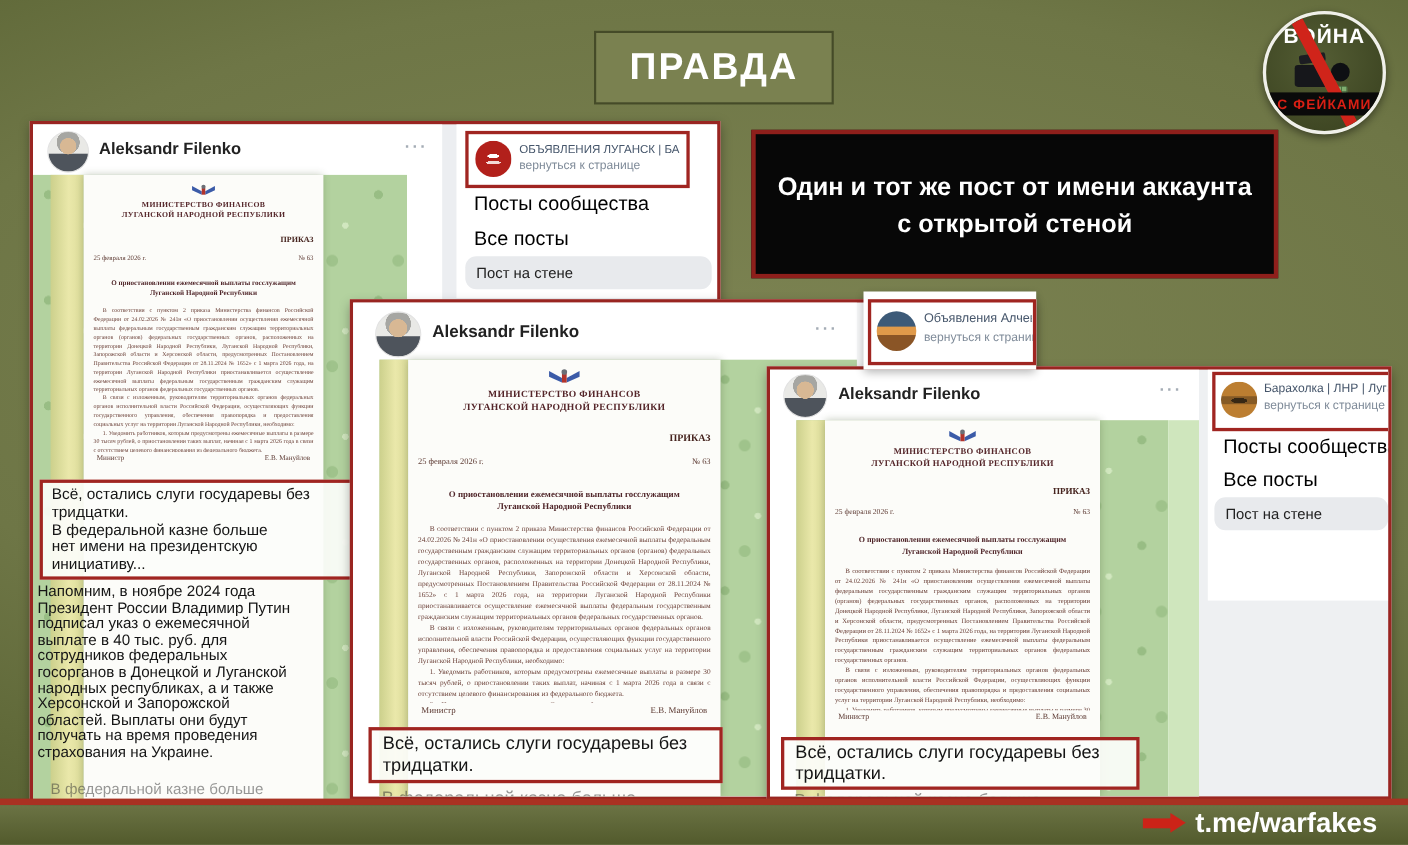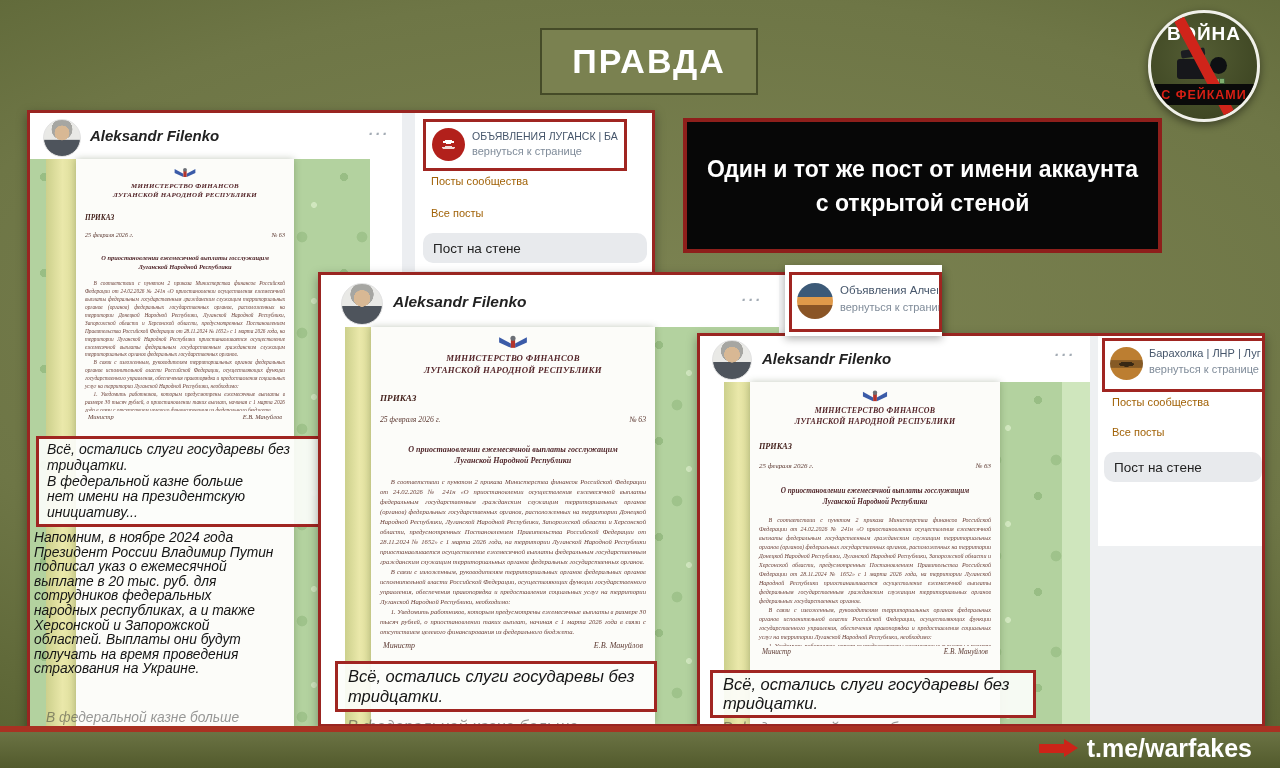--- a/index.html
+++ b/index.html
@@ -29,53 +29,53 @@
   .slash{position:absolute;left:50%;top:50%;width:108px;height:11px;background:#d0241a;
      transform:translate(-50%,-50%) rotate(62deg);border-radius:2px;}
   .footer-line{left:0;top:726px;width:1280px;height:6px;background:#a93122;z-index:8;}
   .footer{left:0;top:732px;width:1280px;height:36px;background:linear-gradient(180deg,#6b7344,#525a2c);z-index:8;}
   .flink{position:absolute;right:28px;top:2px;color:#fff;font-weight:800;font-size:25px;}
   .farrow{position:absolute;right:215px;top:12px;width:26px;height:9px;background:#cc2318;}
   .farrow:after{content:"";position:absolute;right:-13px;top:-5px;border-left:14px solid #cc2318;border-top:9px solid transparent;border-bottom:9px solid transparent;}
 
   
   .shot{border:3px solid #992521;box-shadow:0 4px 10px rgba(0,0,0,.35);overflow:hidden;}
-  .card{position:absolute;background:#fff;font-style:italic;}
+  .card{position:absolute;background:#fff;}
   .hdr-name{position:absolute;font-size:15px;font-weight:700;color:#222;}
   .dots{position:absolute;color:#a4acb5;font-weight:800;font-size:15px;letter-spacing:2px;}
   .pavatar{position:absolute;border-radius:50%;overflow:hidden;
      background:radial-gradient(circle at 50% 36%, #d8b894 0 25%, transparent 26%),
                 radial-gradient(circle at 50% 26%, #a6a6a2 0 32%, transparent 33%),
                 linear-gradient(180deg,#e9e9e6 0 54%, #4e545c 55%);border:1px solid #e2e2e2;}
   .gpat{background-color:#b3d29f;background-image:
      radial-gradient(circle 7px at 14px 18px, rgba(130,172,110,.55) 55%, transparent 62%),
      radial-gradient(circle 5px at 44px 46px, rgba(225,242,208,.65) 55%, transparent 62%),
      radial-gradient(circle 9px at 32px 78px, rgba(130,172,110,.4) 55%, transparent 64%);
      background-size:60px 96px;}
   .ystripe{position:absolute;top:0;bottom:0;background:linear-gradient(90deg,#ccd08c,#eae8aa 55%,#dcdc9a);}
   .paper{position:absolute;top:0;bottom:0;background:#fcfcf9;box-shadow:0 0 7px rgba(55,75,35,.3);}
   .doc{position:relative;height:100%;font-family:"Liberation Serif",serif;color:#5b2f2b;}
   .dcontent{overflow:hidden;padding:6px 9px 0 9px;}
   .demblem{display:block;margin:2px auto 3px auto;}
   .dmin{text-align:center;font-weight:700;font-size:1.25em;letter-spacing:.3px;color:#55262a;line-height:1.35;}
-  .dprikaz{text-align:left;font-weight:700;font-size:1.3em;margin-top:1.8em;color:#46241f;}
+  .dprikaz{text-align:right;font-weight:700;font-size:1.3em;margin-top:1.8em;color:#46241f;}
   .ddate{display:flex;justify-content:space-between;margin-top:1.6em;font-size:1.1em;color:#5d3a33;}
   .dsubj{text-align:center;font-weight:700;font-size:1.15em;margin-top:2.4em;line-height:1.4;color:#50262a;}
   .dbody{margin-top:1.6em;font-size:.95em;line-height:1.5;text-align:justify;color:#6b4038;}
   .dbody div{text-indent:1.6em;}
   .dsig{position:absolute;left:12px;right:12px;display:flex;justify-content:space-between;
      font-size:1.15em;color:#5d3a33;background:#fcfcf9;padding:2px 0;}
   .redbox{position:absolute;border:3px solid #a02521;background:rgba(252,253,250,.92);color:#151515;}
   .pl{white-space:nowrap;overflow:hidden;}
   .cutline{position:absolute;overflow:hidden;color:#333;opacity:.5;}
   .gbox{position:absolute;border:3px solid #a02521;background:#fff;overflow:hidden;}
   .gavatar{position:absolute;border-radius:50%;}
   .gname{position:absolute;font-size:11px;font-weight:500;color:#46566b;white-space:nowrap;overflow:hidden;}
   .gback{position:absolute;font-size:11px;color:#7f8b99;white-space:nowrap;}
-  .menu-item{position:absolute;font-size:11px;color:#a16207;white-space:nowrap;}
+  .menu-item{position:absolute;font-size:18px;color:#000000;white-space:nowrap;}
   .pill{position:absolute;background:#e8eaed;border-radius:10px;display:flex;align-items:center;font-size:13.5px;color:#222;}
   .panel{position:absolute;background:#fff;}
 
   
   #shot1{left:27px;top:110px;width:622px;height:615px;background:#eceef1;z-index:1;}
   #card1{left:0;top:0;width:372px;height:615px;}
   #img1{position:absolute;left:0;top:46px;width:340px;height:569px;}
   #img1 .ystripe{left:16px;width:30px;}
   #paper1{left:46px;width:218px;}
   #d1{font-size:5.6px;}
@@ -180,22 +180,23 @@
         <div class="pl">Всё, остались слуги государевы без</div>
           <div class="pl">тридцатки.</div>
           <div class="pl">В федеральной казне больше</div>
           <div class="pl">нет имени на президентскую</div>
           <div class="pl">инициативу...</div>
       </div>
       <div id="prest1">
         <div class="pl">Напомним, в ноябре 2024 года</div>
           <div class="pl">Президент России Владимир Путин</div>
           <div class="pl">подписал указ о ежемесячной</div>
-          <div class="pl">выплате в 20 тыс. руб. для</div>
+          <div class="pl">выплате в 40 тыс. руб. для</div>
           <div class="pl">сотрудников федеральных</div>
+          <div class="pl">госорганов в Донецкой и Луганской</div>
           <div class="pl">народных республиках, а и также</div>
           <div class="pl">Херсонской и Запорожской</div>
           <div class="pl">областей. Выплаты они будут</div>
           <div class="pl">получать на время проведения</div>
           <div class="pl">страхования на Украине.</div>
       </div>
       <div class="cutline" id="cut1">В федеральной казне больше</div>
     </div>
   </div>
   <div class="panel" id="panel1">

